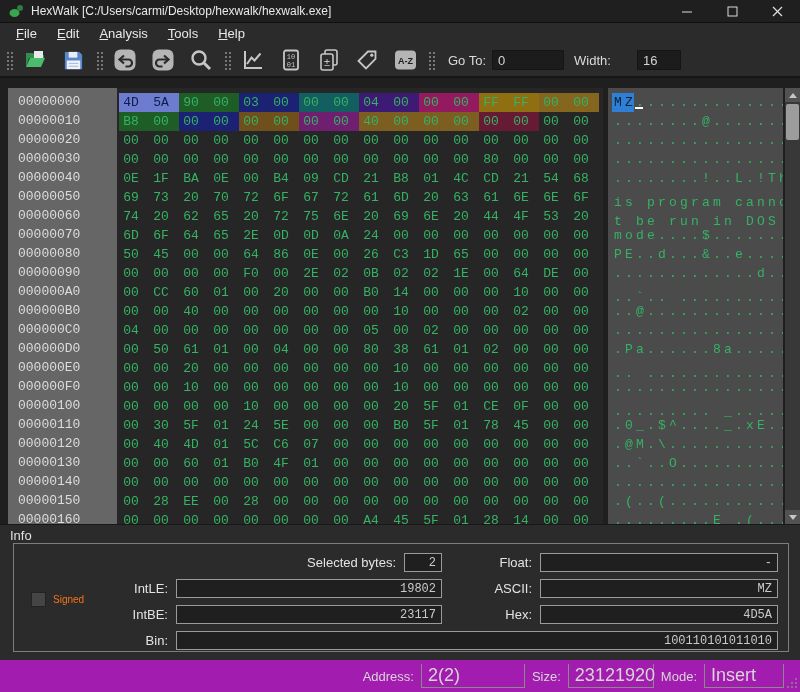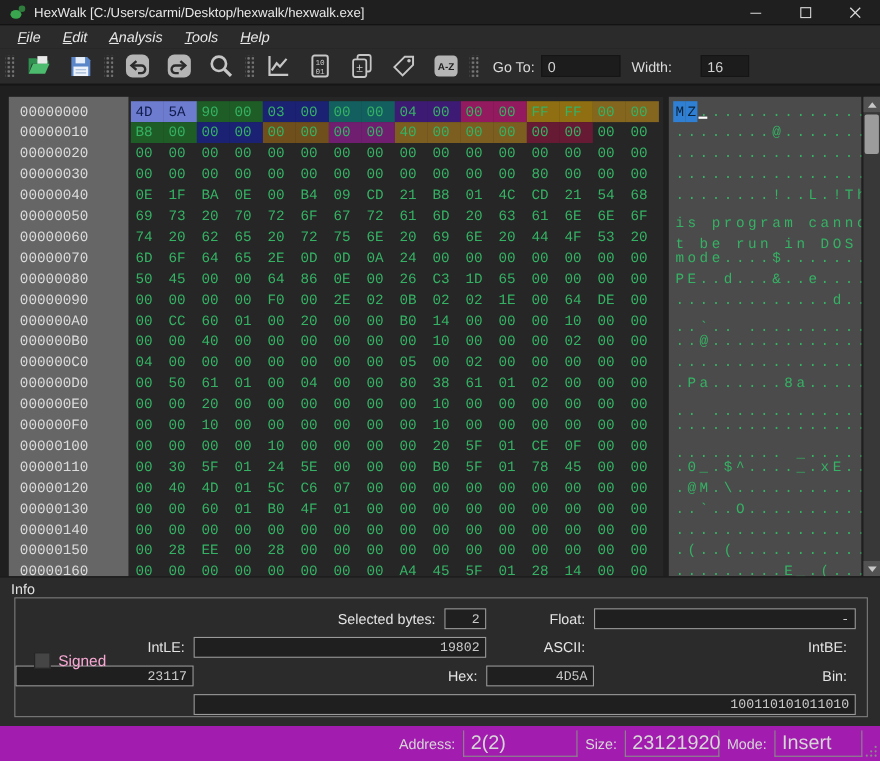--- a/index.html
+++ b/index.html
@@ -5,21 +5,21 @@
   html,body{margin:0;padding:0;background:#1f1f1f;width:800px;height:692px;overflow:hidden;
     font-family:"Liberation Sans",sans-serif;-webkit-font-smoothing:antialiased;}
   u{text-decoration:underline;}
   
   .titlebar{height:22px;background:#1f1f1f;display:flex;align-items:center;padding-left:8px;gap:7px;}
   .title-text{font-size:12px;color:#e8e8e8;white-space:nowrap;}
   .win-controls{margin-left:auto;display:flex;height:22px;}
   .win-btn{width:45px;height:22px;display:flex;align-items:center;justify-content:center;}
   
   .menubar{height:22px;background:#2b2b2b;border-top:1px solid #101010;display:flex;align-items:center;padding-left:6px;box-sizing:border-box;}
-  .menu-item{padding:2px 10px;color:#e8e8e8;font-size:13px;cursor:default;font-style:italic;}
+  .menu-item{padding:2px 10px;color:#e8e8e8;font-size:13px;cursor:default;}
   
   .toolbar{height:34px;background:#2b2b2b;display:flex;align-items:center;padding-left:2px;border-bottom:2px solid #161616;box-sizing:border-box;}
   .tb-sep{width:8px;height:20px;margin:0 3px;background-image:radial-gradient(#777 1px,transparent 1.3px);background-size:4px 4px;background-position:1px 1px;}
   .tb-btn{width:26px;height:28px;margin:0 6px;display:flex;align-items:center;justify-content:center;}
   .tb-label{color:#dadada;font-size:13px;margin:0 6px 0 10px;}
   .tb-input{background:#1c1c1c;border:1px solid #151515;color:#d2d2d2;font-size:13px;height:20px;box-sizing:border-box;padding:0 5px;font-family:"Liberation Sans",sans-serif;}
   #goto-input{width:72px;} #width-input{width:44px;margin-left:20px;}
   
   .editor{height:446px;background:#1f1f1f;box-sizing:border-box;padding:10px 0 0 8px;display:flex;position:relative;}
   .gutter{width:110px;background:#666666;overflow:hidden;padding-top:4px;box-sizing:border-box;}
@@ -46,21 +46,21 @@
   .info-box{position:absolute;top:18px;left:13px;right:11px;bottom:8px;border:1px solid #7d7d7d;}
   .info-grid{display:grid;grid-template-columns:162px 266px 98px 1fr;grid-auto-rows:25px;row-gap:1px;align-items:center;padding:6px 10px 0 0;}
   .ilbl{text-align:right;padding-right:8px;font-size:13px;color:#e3e3e3;white-space:nowrap;}
   .fld{background:#1f1f1f;border:1px solid #9a9a9a;color:#c9c9c9;font-family:"Liberation Mono",monospace;font-size:12px;
     text-align:right;padding:0 5px;height:19px;line-height:19px;box-sizing:border-box;width:100%;}
   .selbytes-wrap{grid-column:1/3;display:flex;justify-content:flex-end;align-items:center;}
   .selbytes-wrap .fld{width:38px;}
   .bin-field{grid-column:2/5;}
   .signed{position:absolute;left:17px;top:48px;display:flex;align-items:center;gap:7px;}
   .cb{width:13px;height:13px;background:#454545;border:1px solid #232323;}
-  .cb-label{font-size:14px;color:#f9a8d4;}
+  .cb-label{font-size:10px;color:#f97316;}
   
   .statusbar{height:32px;background:#a21caf;display:flex;align-items:center;justify-content:flex-end;
     padding-right:16px;gap:7px;font-size:13px;color:#d6d6d6;position:relative;}
   .sb-field{border:1px solid #8a8a8a;border-top:none;background:transparent;padding:1px 6px;font-size:18px;color:#d6d6d6;}
   .f-address{width:90px;} .f-size{width:72px;text-align:right;} .f-mode{width:66px;}
   .grip{position:absolute;right:2px;bottom:3px;}
 </style>
 </head>
 <body>
 
@@ -277,20 +277,21 @@
       <div class="selbytes-wrap">
         <span class="ilbl">Selected bytes:</span>
         <div class="fld">2</div>
       </div>
       <span class="ilbl">Float:</span>
       <div class="fld">-</div>
 
       <span class="ilbl">IntLE:</span>
       <div class="fld">19802</div>
       <span class="ilbl">ASCII:</span>
+      <div class="fld">MZ</div>
 
       <span class="ilbl">IntBE:</span>
       <div class="fld">23117</div>
       <span class="ilbl">Hex:</span>
       <div class="fld">4D5A</div>
 
       <span class="ilbl">Bin:</span>
       <div class="fld bin-field">100110101011010</div>
     </div>
   </div>

